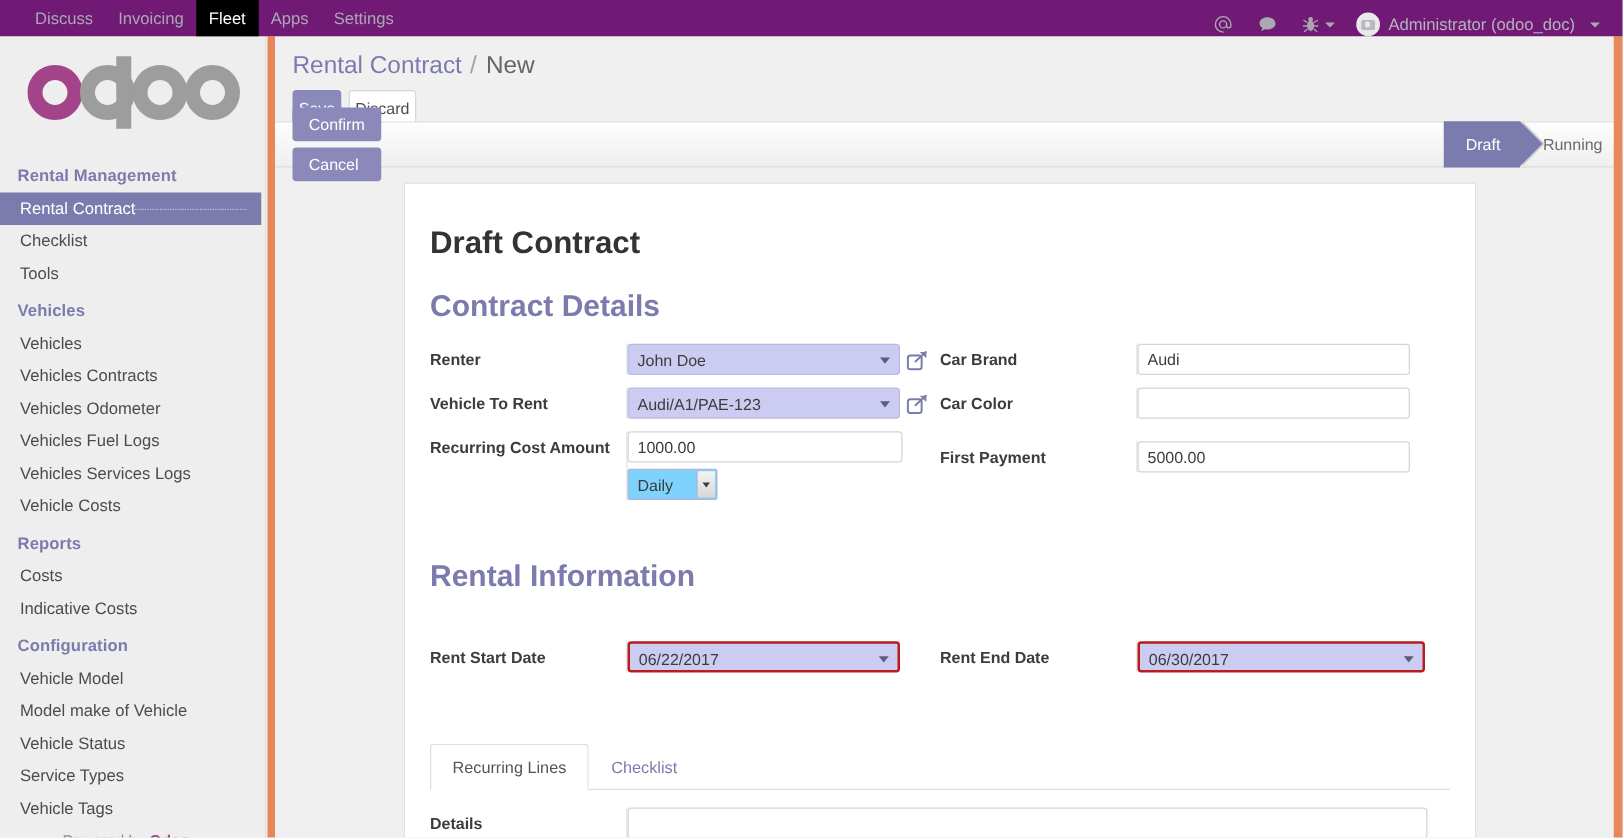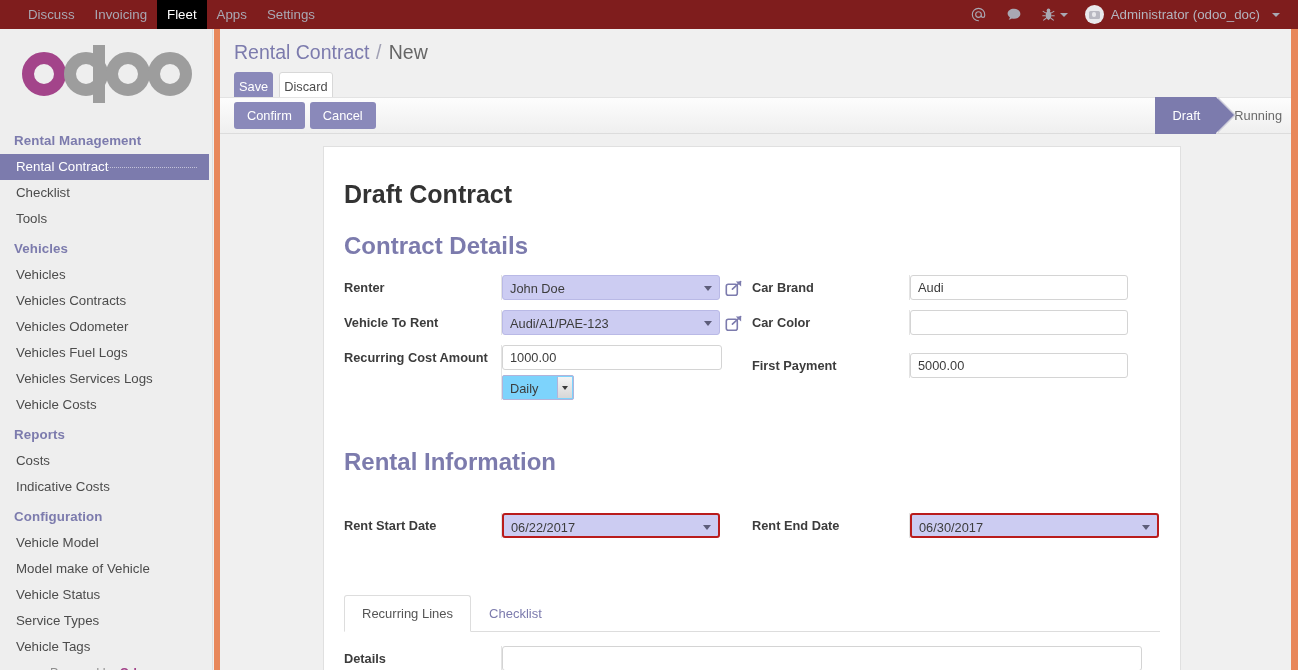--- a/index.html
+++ b/index.html
@@ -10,22 +10,22 @@
     font-family: "Liberation Sans", sans-serif;
     background: #f0f0f0;
     color: #4c4c4c;
     -webkit-font-smoothing: antialiased;
   }
 
   
   #topbar {
     position: absolute; top: 0; left: 0;
     width: 1298px; height: 29px;
-    background: #7f1d1d;
-    display: flex; align-items: center;
+    background: #701a75;
+    display: flex; align-items: flex-end;
     z-index: 40;
   }
   .nav-left { display: flex; align-items: center; height: 29px; padding-left: 18px; }
   .nav-item {
     color: #a9a8b3;
     font-size: 13.3px;
     padding: 5px 10px;
     line-height: 19px;
     cursor: pointer;
     white-space: nowrap;
@@ -166,21 +166,21 @@
 
   
   #statusbar {
     height: 37px;
     background: linear-gradient(#fdfdfd, #efefef);
     border-top: 1px solid #e3e3e3;
     border-bottom: 1px solid #dcdcdc;
     display: flex; align-items: center;
     position: relative;
   }
-  .action-btns { display: flex; gap: 5px; padding-left: 14px; }
+  .action-btns { display: flex; gap: 5px; padding-left: 14px; flex-direction: column; }
   .abtn {
     background: #8a89ba; color: #ffffff;
     font-size: 12.8px; line-height: 17px;
     padding: 5px 13px; border-radius: 3px; cursor: pointer;
   }
   .statusflow {
     margin-left: auto; display: flex; align-items: stretch;
     height: 37px; padding-right: 0px;
   }
   .stage {
@@ -311,21 +311,21 @@
   }
   .datefield {
     position: relative; width: 218px; height: 25px;
     background: #ccccf2;
     border: 2px solid #b91c1c;
     border-radius: 3px;
     font-size: 12.8px; color: #3c3c3c;
     padding: 4px 22px 4px 7px;
     line-height: 17px; cursor: pointer;
   }
-  .datefield.lg { width: 249px; }
+  .datefield.lg { width: 230px; }
   .datefield .arrow {
     position: absolute; right: 7px; top: 10px;
     width: 0; height: 0;
     border-left: 4.5px solid transparent;
     border-right: 4.5px solid transparent;
     border-top: 5px solid #5d5d7a;
   }
   .spacer-lg { height: 42px; }
   .spacer-md { height: 22px; }
 

